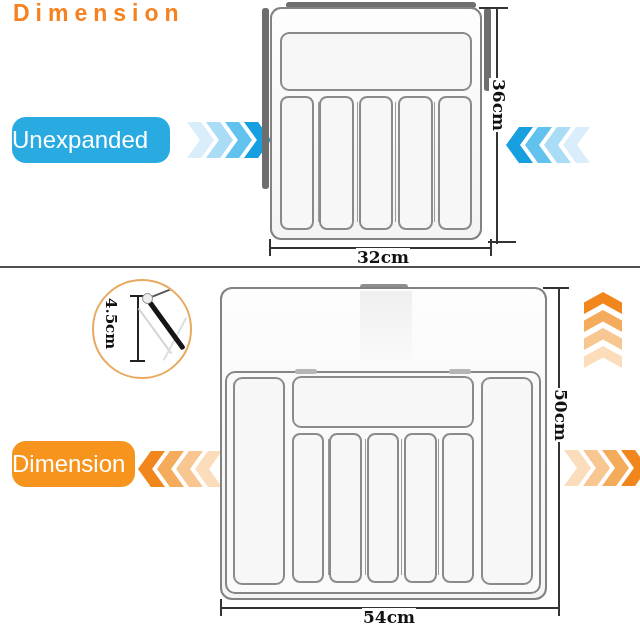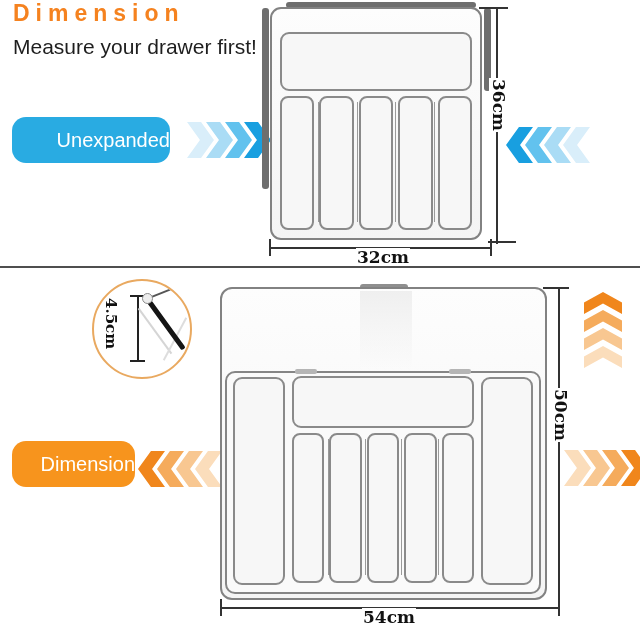--- a/index.html
+++ b/index.html
@@ -5,22 +5,22 @@
   html,body{margin:0;padding:0;background:#fff;}
   #stage{position:relative;width:640px;height:626px;background:#fff;overflow:hidden;
          font-family:"Liberation Sans",sans-serif;}
   .abs{position:absolute;}
 
   
   .title{left:13px;top:0px;font-size:23px;font-weight:bold;letter-spacing:6px;color:#F5821F;}
   .subtitle{left:13px;top:35px;font-size:21px;color:#1e1e1e;}
 
   
-  .badge{display:flex;align-items:center;justify-content:flex-end;color:#fff;
-         font-size:20px;border-radius:14px;}
+  .badge{display:flex;align-items:center;justify-content:flex-start;color:#fff;
+         font-size:24px;border-radius:14px;}
   .badge-blue{left:12px;top:117px;width:158px;height:46px;}
   .badge-orange{left:12px;top:441px;width:123px;height:46px;}
 
   
   .chev-row{display:flex;align-items:center;}
   .chev{width:27px;height:36px;flex:0 0 auto;margin-right:-8px;}
   .chev-right{clip-path:polygon(0% 0%,52% 0%,100% 50%,52% 100%,0% 100%,48% 50%);}
   .chev-left{clip-path:polygon(100% 0%,48% 0%,0% 50%,48% 100%,100% 100%,52% 50%);}
   .chev-col{display:flex;flex-direction:column;}
   .chev-up{width:38px;height:22px;margin-bottom:-4px;
@@ -47,21 +47,20 @@
   
   .detail-circle{left:92px;top:279px;width:96px;height:96px;border:2px solid #E9A960;
                  border-radius:50%;overflow:hidden;background:#fff;}
 </style>
 </head>
 <body>
 
 <div id="stage">
 
   <div class="abs title" style="color: rgb(245, 130, 31);">Dimension</div>
-  <div class="abs subtitle">Measure your drawer first!</div>
 
   <div class="abs badge badge-blue" style="background: rgb(41, 171, 226);">
     <span>Unexpanded</span>
   </div>
 
   <div class="abs chev-row" style="left:187px;top:122px;">
     <span class="chev chev-right" style="background: rgb(217, 238, 250);"></span>
     <span class="chev chev-right" style="background: rgb(170, 220, 245);"></span>
     <span class="chev chev-right" style="background: rgb(98, 194, 238);"></span>
     <span class="chev chev-right" style="background: rgb(24, 159, 224);"></span>

